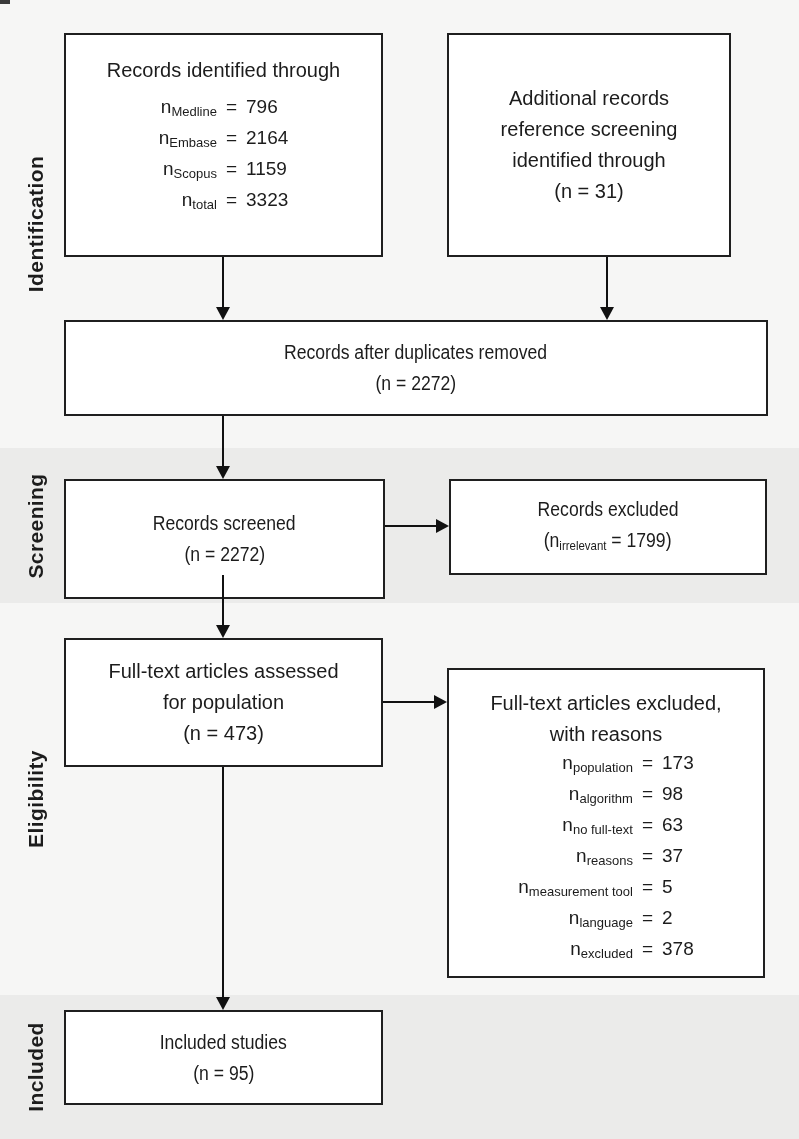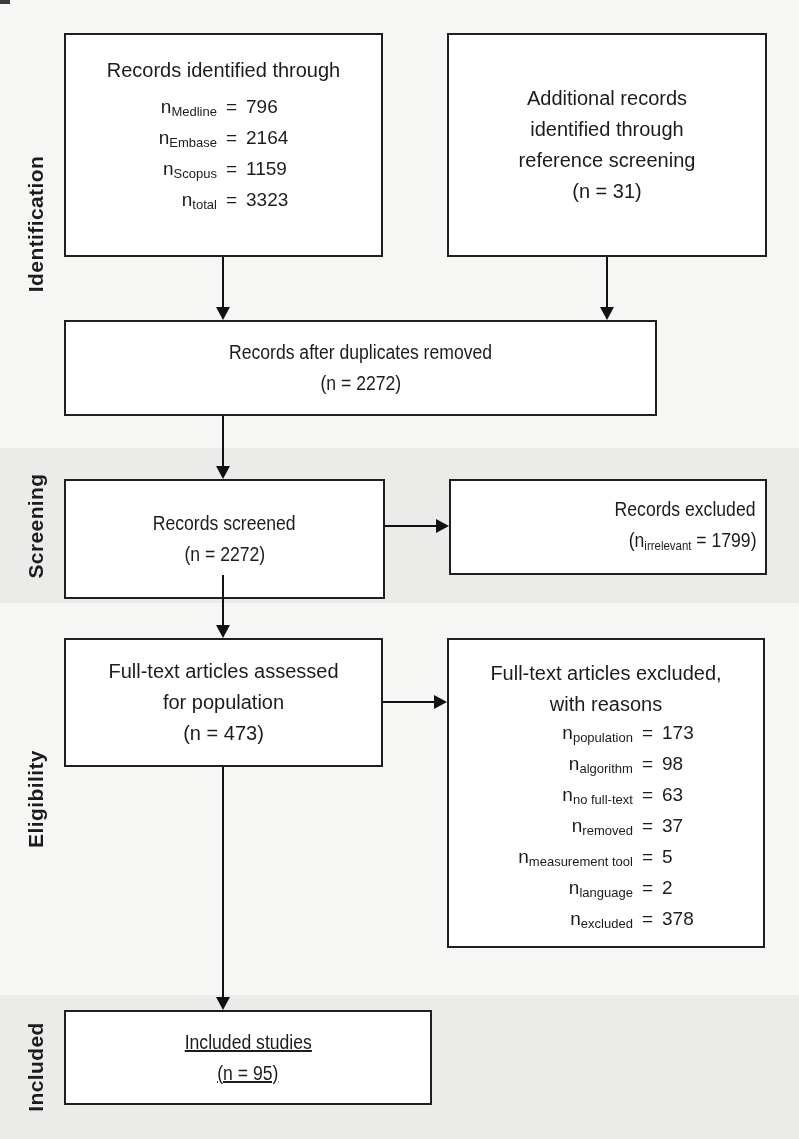--- a/index.html
+++ b/index.html
@@ -109,83 +109,83 @@
       <span class="lab"><span>n</span><span class="sub">Scopus</span></span>
       <span class="eq">=</span>
       <span class="val">1159</span>
 
       <span class="lab bold"><span>n</span><span class="sub">total</span></span>
       <span class="eq bold">=</span>
       <span class="val bold">3323</span>
     </div>
   </div>
 
-  <div class="box center" style="left:447px; top:33px; width:320px; height:224px;">
+  <div class="box center" style="left:447px; top:33px; width:284px; height:224px;">
     <div>Additional records</div>
+    <div>reference screening</div>
     <div>identified through</div>
-    <div>reference screening</div>
     <div>(n = 31)</div>
   </div>
 
-  <div class="box center" style="left:64px; top:320px; width:593px; height:96px;">
+  <div class="box center" style="left:64px; top:320px; width:704px; height:96px;">
     <div class="cond">Records after duplicates removed</div>
     <div class="cond">(n = 2272)</div>
   </div>
 
   <div class="box center" style="left:64px; top:479px; width:321px; height:120px;">
     <div class="cond">Records screened</div>
     <div class="cond">(n = 2272)</div>
   </div>
 
-  <div class="box center" style="left:449px; top:479px; width:318px; height:96px;align-items:flex-end;">
+  <div class="box center" style="left:449px; top:479px; width:318px; height:96px;">
     <div class="cond">Records excluded</div>
     <div class="cond"><span>(n</span><span class="sub">irrelevant</span><span> = 1799)</span></div>
   </div>
 
   <div class="box center" style="left:64px; top:638px; width:319px; height:129px;">
     <div>Full-text articles assessed</div>
     <div>for population</div>
     <div>(n = 473)</div>
   </div>
 
-  <div class="box" style="left:447px; top:638px; width:318px; height:310px; padding-top:18px;">
+  <div class="box" style="left:447px; top:668px; width:318px; height:310px; padding-top:18px;">
     <div>Full-text articles excluded,</div>
     <div>with reasons</div>
     <div class="ntable">
       <span class="lab"><span>n</span><span class="sub">population</span></span>
       <span class="eq">=</span>
       <span class="val">173</span>
 
       <span class="lab"><span>n</span><span class="sub">algorithm</span></span>
       <span class="eq">=</span>
       <span class="val">98</span>
 
       <span class="lab"><span>n</span><span class="sub">no full-text</span></span>
       <span class="eq">=</span>
       <span class="val">63</span>
 
-      <span class="lab"><span>n</span><span class="sub">removed</span></span>
+      <span class="lab"><span>n</span><span class="sub">reasons</span></span>
       <span class="eq">=</span>
       <span class="val">37</span>
 
       <span class="lab"><span>n</span><span class="sub">measurement tool</span></span>
       <span class="eq">=</span>
       <span class="val">5</span>
 
       <span class="lab"><span>n</span><span class="sub">language</span></span>
       <span class="eq">=</span>
       <span class="val">2</span>
 
       <span class="lab bold"><span>n</span><span class="sub">excluded</span></span>
       <span class="eq bold">=</span>
       <span class="val bold">378</span>
     </div>
   </div>
 
-  <div class="box center" style="left:64px; top:1010px; width:368px; height:95px;text-decoration:underline;">
+  <div class="box center" style="left:64px; top:1010px; width:319px; height:95px;">
     <div class="cond">Included studies</div>
     <div class="cond">(n = 95)</div>
   </div>
 
   <div class="vline" style="left:222px; top:257px; height:51px;"></div>
   <div class="head-down" style="left:216px; top:307px;"></div>
 
   <div class="vline" style="left:606px; top:257px; height:51px;"></div>
   <div class="head-down" style="left:600px; top:307px;"></div>
 

